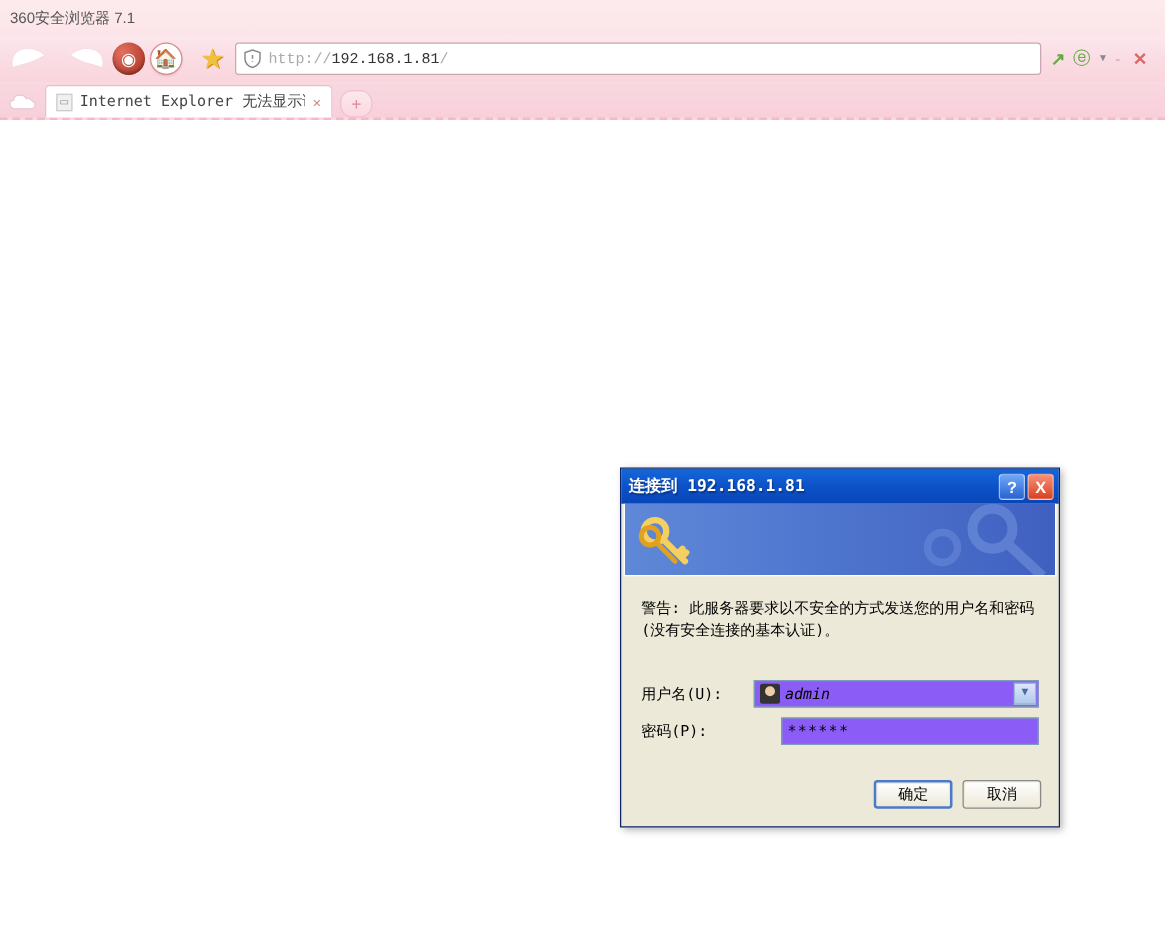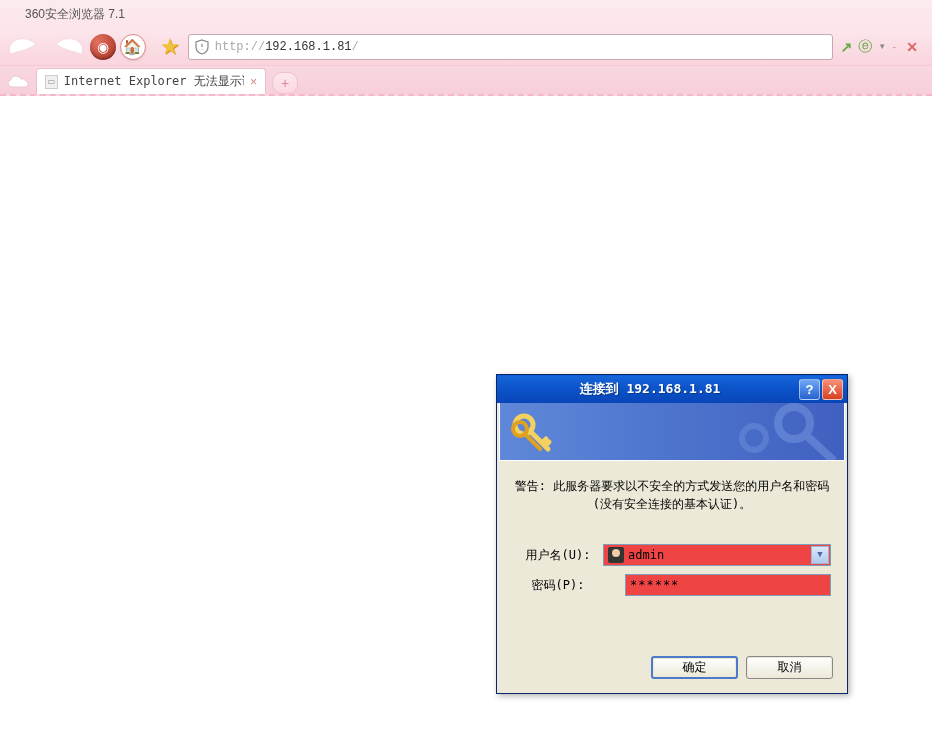--- a/index.html
+++ b/index.html
@@ -1,19 +1,19 @@
 <!DOCTYPE html>
 <html><head>
 <meta charset="utf-8">
 <style>
 * { margin: 0; padding: 0; box-sizing: border-box; }
 body { font-family: "Microsoft YaHei", SimSun, Arial, sans-serif; font-size: 12px; background: #fff; width: 932px; height: 750px; position: relative; overflow: hidden; }
 
 
-.browser-header { background: linear-gradient(to bottom, #fcebed, #fce5ea); height: 28px; display: flex; align-items: center; padding: 0 25px; color: #444; text-align: right; }
+.browser-header { background: linear-gradient(to bottom, #fcebed, #fce5ea); height: 28px; display: flex; align-items: center; padding: 0 8px; color: #444; text-align: right; }
 .browser-title { font-size: 12px; color: #555; }
 
 
 .toolbar { background: linear-gradient(to bottom, #fce8ec, #fadde4 50%, #fad5de); height: 38px; display: flex; align-items: center; padding: 0 6px; gap: 4px; border-bottom: 1px solid #f4cad6; }
 .wing-icon { width: 38px; height: 26px; position: relative; }
 .wing-icon svg { width: 100%; height: 100%; }
 .circle-icon { width: 26px; height: 26px; border-radius: 50%; display: flex; align-items: center; justify-content: center; font-size: 14px; }
 .red-circle { background: radial-gradient(circle at 30% 30%, #e27060, #a83020); color: #fff; box-shadow: inset 0 -2px 3px rgba(0,0,0,0.3); }
 .home-icon { background: #fff; border: 1px solid #d88; color: #c44; font-size: 15px; box-shadow: 0 1px 2px rgba(0,0,0,0.1); }
 .star-icon { color: #f0c040; font-size: 22px; text-shadow: 1px 1px 0 #d89010; }
@@ -32,50 +32,50 @@
 
 .tab-bar { background: linear-gradient(to bottom, #f9d8e0, #f7cfda); height: 30px; display: flex; align-items: flex-end; padding: 0 4px; border-bottom: 2px dashed #f4b8c8; position: relative; }
 .cloud-icon { width: 28px; height: 24px; margin-right: 4px; display: flex; align-items: center; justify-content: center; }
 .tab { background: #fff; border: 1px solid #e8c0cc; border-bottom: none; border-radius: 4px 4px 0 0; height: 26px; display: flex; align-items: center; padding: 0 8px; gap: 6px; max-width: 230px; }
 .tab-icon { width: 14px; height: 14px; background: #f0f0f0; border: 1px solid #ccc; display: flex; align-items: center; justify-content: center; font-size: 8px; color: #888; }
 .tab-title { font-family: SimSun, monospace; font-size: 12px; color: #444; white-space: nowrap; overflow: hidden; }
 .tab-close { color: #c88; font-size: 12px; cursor: pointer; }
 .new-tab { width: 26px; height: 22px; margin-left: 6px; background: linear-gradient(to bottom, #fde8ee, #fbd8e2); border: 1px solid #f0c0d0; border-radius: 10px; display: flex; align-items: center; justify-content: center; color: #d89; font-size: 14px; }
 
 
-.content { background: #fff; height: calc(100% - 96px); position: relative; text-align: center; }
+.content { background: #fff; height: calc(100% - 96px); position: relative; }
 
 
 .dialog { position: absolute; left: 496px; top: 278px; width: 352px; background: #ece9d8; border: 1px solid #0a246a; box-shadow: 2px 2px 6px rgba(0,0,0,0.3); font-family: SimSun, Tahoma, sans-serif; }
 .dialog-titlebar { background: linear-gradient(to bottom, #0a5bd6 0%, #1565d8 5%, #0c52c8 50%, #0846b8 100%); height: 28px; display: flex; align-items: center; padding: 0 4px; color: #fff; }
 .dialog-title { flex: 1; font-size: 13px; font-weight: bold; font-family: SimSun, monospace; padding-left: 2px; text-shadow: 1px 1px 1px rgba(0,0,0,0.3); }
 .title-btn { width: 21px; height: 21px; margin-left: 2px; border-radius: 3px; display: flex; align-items: center; justify-content: center; font-size: 13px; font-weight: bold; border: 1px solid rgba(255,255,255,0.5); }
 .help-btn { background: linear-gradient(to bottom, #6fa8f8, #2862d0); color: #fff; }
 .close-btn { background: linear-gradient(to bottom, #f89078, #d84020); color: #fff; }
 
 .dialog-banner { height: 58px; background: linear-gradient(to right, #6088d8 0%, #5078d0 40%, #4060c0 100%); position: relative; overflow: hidden; border: 1px solid #fff; border-top: none; margin: 2px; margin-top: 0; }
 .banner-keys { position: absolute; left: 10px; top: 8px; }
 .banner-deco { position: absolute; right: 0; top: 0; opacity: 0.4; }
 
 .dialog-body { padding: 14px 16px 10px; font-size: 12px; color: #000; line-height: 1.5; }
 .msg-text { margin-bottom: 10px; font-family: SimSun, monospace; }
 .form-row { display: flex; align-items: center; margin-bottom: 8px; margin-top: 31px; }
 .form-row + .form-row { margin-top: 0; gap: 22px; }
 .form-label { width: 90px; font-family: SimSun, monospace; }
-.form-input { flex: 1; height: 22px; border: 1px solid #7f9db9; background: #ef4444; padding: 0 4px; font-family: SimSun, monospace; font-size: 12px; display: flex; align-items: center; }
+.form-input { flex: 1; height: 22px; border: 1px solid #7f9db9; background: #8b5cf6; padding: 0 4px; font-family: SimSun, monospace; font-size: 12px; display: flex; align-items: center; font-style: italic; }
 .combo { position: relative; }
 .combo-icon { width: 16px; height: 16px; background: #333; display: inline-block; margin-right: 4px; border-radius: 2px; position: relative; }
 .combo-icon::after { content: ""; position: absolute; width: 8px; height: 8px; background: #eecca8; border-radius: 50%; top: 2px; left: 4px; }
 .combo-arrow { position: absolute; right: 1px; top: 1px; width: 18px; height: 18px; background: linear-gradient(to bottom, #dce8f8, #b0c8ec); border: 1px solid #a0b8d8; display: flex; align-items: center; justify-content: center; color: #4e6aaa; font-size: 9px; }
 .password-field { font-family: monospace; letter-spacing: 1px; }
 .cursor { border-right: 1px solid #000; animation: blink 1s infinite; }
 @keyframes blink { 50% { border-color: transparent; } }
 
 .dialog-buttons { display: flex; justify-content: flex-end; gap: 8px; padding: 10px 14px 14px; }
-.dlg-btn { width: 87px; height: 23px; background: linear-gradient(to bottom, #fff, #ece9d8); border: 1px solid #888; border-radius: 3px; font-size: 12px; font-family: SimSun, monospace; display: flex; align-items: center; justify-content: center; box-shadow: 0 0 0 1px #ece9d8 inset; margin-top: 32px; }
+.dlg-btn { width: 63px; height: 23px; background: linear-gradient(to bottom, #fff, #ece9d8); border: 1px solid #888; border-radius: 3px; font-size: 12px; font-family: SimSun, monospace; display: flex; align-items: center; justify-content: center; box-shadow: 0 0 0 1px #ece9d8 inset; }
 .dlg-btn.default { border: 2px solid #4a7ac8; }
 </style>
 </head>
 <body>
 
 <div class="browser-header">
   <span class="browser-title">360安全浏览器 7.1</span>
 </div>
 
 <div class="toolbar">

